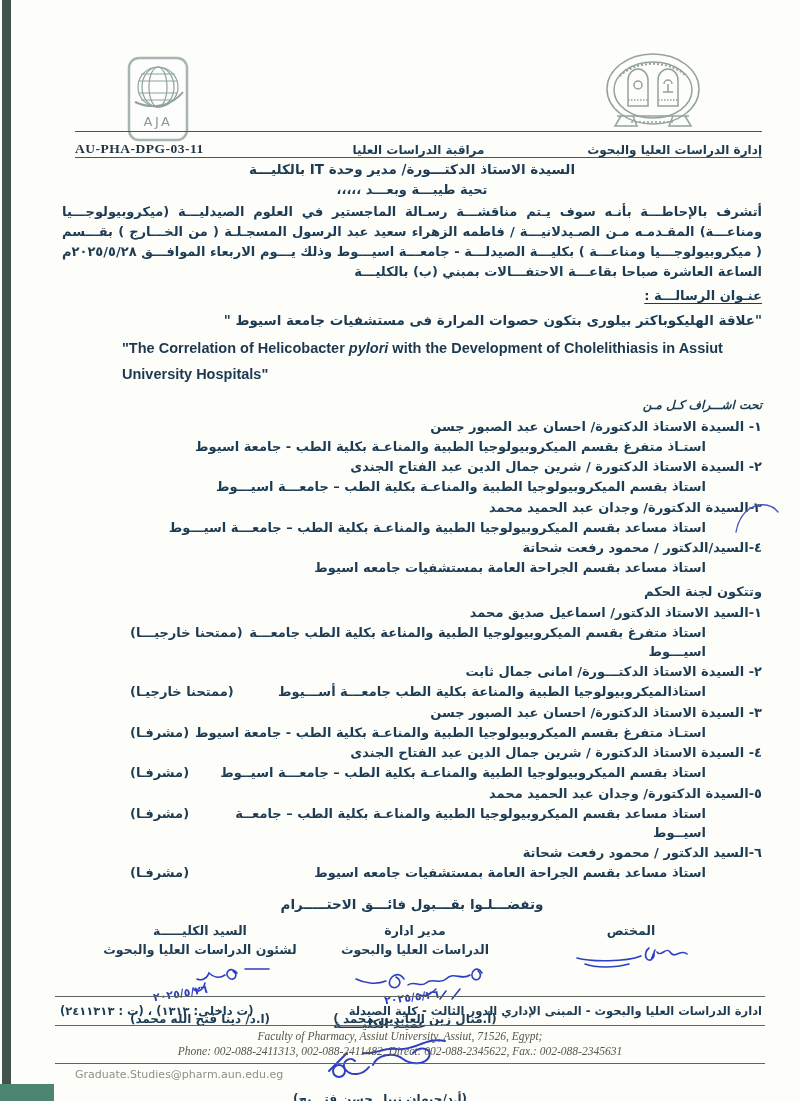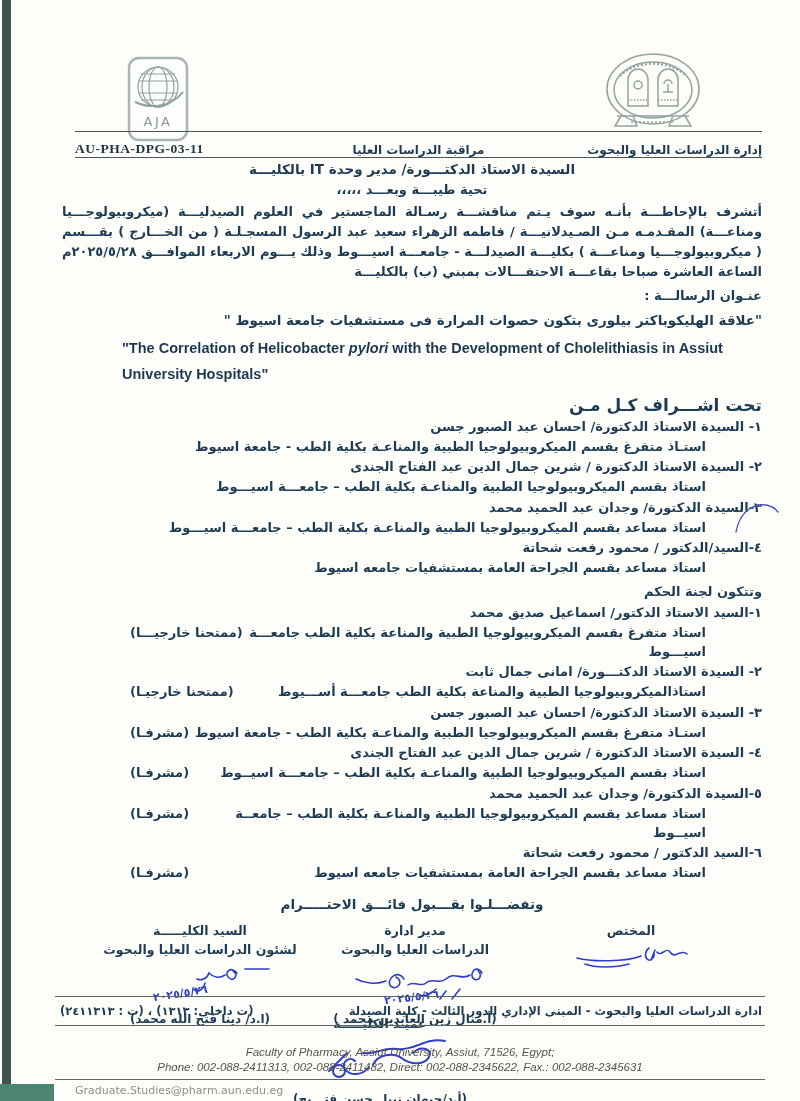--- a/index.html
+++ b/index.html
@@ -30,25 +30,25 @@
 
   
   .content {
     position:absolute; top:160px; left:62px; width:700px;
     direction:rtl; font-weight:bold; font-size:13px; line-height:19px;
   }
   .to-line   { text-align:center; font-size:13.5px; }
   .greeting  { text-align:center; margin-top:1px; }
   .body-par  { text-align:justify; text-align-last:right; line-height:20px; margin-top:3px; }
   .subject   { margin-top:4px; }
-  .subject span { text-underline-offset:3px; }
+  .subject span { text-decoration:underline; text-underline-offset:3px; }
   .title-ar  { text-align:right; margin-top:6px; font-size:13.5px; }
   .title-en  { direction:ltr; text-align:left; font-family:"Liberation Sans", sans-serif;
                font-size:14.5px; line-height:26px; margin-top:5px; width:640px; color:#1b3850; }
-  .sup-heading { margin-top:9px; font-size:17px; }
+  .sup-heading { margin-top:9px; font-size:12px;font-style:italic; }
   .entry { margin-top:1.5px; }
   .entry .name-line { line-height:20px; }
   .entry .role-line { line-height:19px; padding-right:56px; }
   .comm-heading { margin-top:5px; text-underline-offset:3px; }
   .comm .entry .role-line { display:flex; justify-content:space-between; padding-right:0; }
   .comm .entry .role-line .role { padding-right:56px; }
   .comm .entry .role-line .tag  { margin-left:68px; white-space:nowrap; }
   .closing { text-align:center; margin-top:13px; font-size:13.5px; }
 
   
@@ -59,22 +59,22 @@
   .sig-vicedean   { left:33px;  top:0; width:210px; }
   .sig-dean       { left:188px; top:93px; width:260px; }
   .sig-name { font-size:12px; }
   .hand { position:relative; }
 
   
   .footer { position:absolute; top:996px; left:0; width:800px; }
   .rule { border-top:1.2px solid #5a665e; margin:0 35px 0 55px; }
   .footer-ar { display:flex; direction:rtl; justify-content:space-between; align-items:center;
                margin:0 38px 0 60px; height:28px; font-size:11.5px; font-weight:bold; }
-  .footer-en { text-align:center; font-family:Liberation Sans, sans-serif; font-style:italic;
-               font-size:11.5px; color:#56564c; line-height:15px; padding:3px 0 4px 0;margin-top:16px; }
+  .footer-en { text-align:center; font-family:Liberation Serif, serif; font-style:italic;
+               font-size:11.5px; color:#56564c; line-height:15px; padding:3px 0 4px 0; }
   .email { margin:4px 0 0 75px; font-size:11px; color:#8f8f88; direction:ltr; text-align:left; }
 
   .pen-mark { position:absolute; }
   svg text { font-family:"DejaVu Sans", sans-serif; }
 </style>
 </head>
 <body>
 
 <div class="page">
   <div class="edge-strip"></div>

